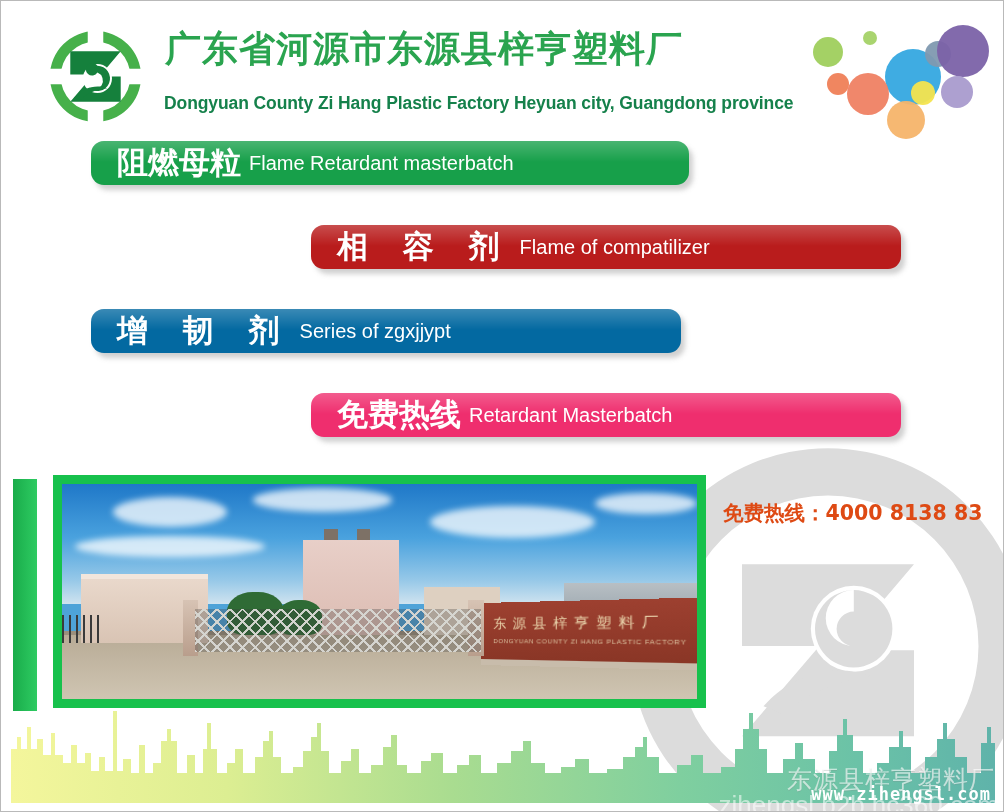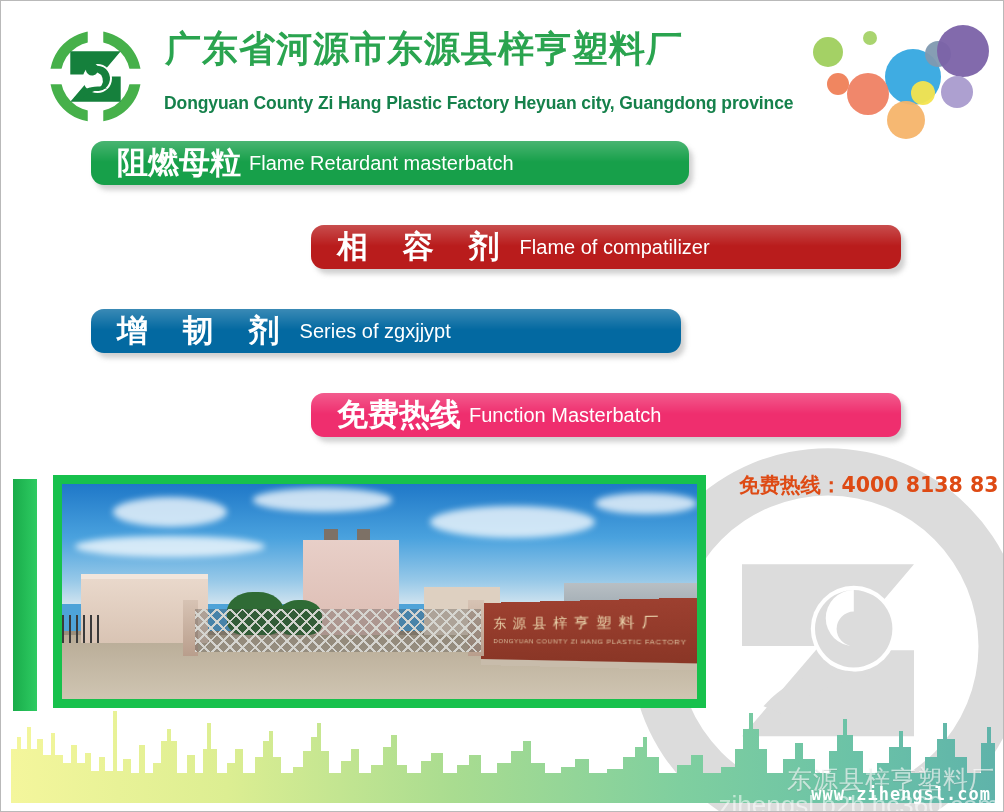--- a/index.html
+++ b/index.html
@@ -114,27 +114,26 @@
   .b1 { left: 90px;  top: 140px; width: 598px; background: #17a04a; }
   .b2 { left: 310px; top: 224px; width: 590px; background: #ef4713; }
   .b3 { left: 90px;  top: 308px; width: 590px; background: #1b77c4; }
   .b4 { left: 310px; top: 392px; width: 590px; background: #ef2e6e; }
   .b2 .cn, .b3 .cn { letter-spacing: 12px; }
 
   
   .hotline {
     position: absolute;
     left: 722px;
-    top: 470px;
+    top: 498px;
     font-size: 20.5px;
     font-weight: bold;
     color: #de4a14;
     white-space: nowrap;
     font-family: "DejaVu Sans", "Liberation Sans", sans-serif;
-    margin-left: 16px;
   }
 
   
   .left-bar {
     position: absolute;
     left: 12px;
     top: 478px;
     width: 24px;
     height: 232px;
     background: #1db954;
@@ -389,21 +388,21 @@
     <span class="en">Flame of compatilizer</span>
   </div>
 
   <div class="banner b3" style="background: #0369a1;">
     <span class="cn">增 韧 剂</span>
     <span class="en">Series of zgxjjypt</span>
   </div>
 
   <div class="banner b4" style="background: rgb(239, 46, 110);">
     <span class="cn">免费热线</span>
-    <span class="en">Function Masterbatch</span>
+    <span class="en">Retardant Masterbatch</span>
   </div>
 
   <div class="hotline" style="color: rgb(222, 74, 20);">免费热线：4000 8138 83</div>
 
   <div class="left-bar"></div>
 
   <div class="photo-frame">
     <div class="photo">
       <div class="sky"></div>
 

